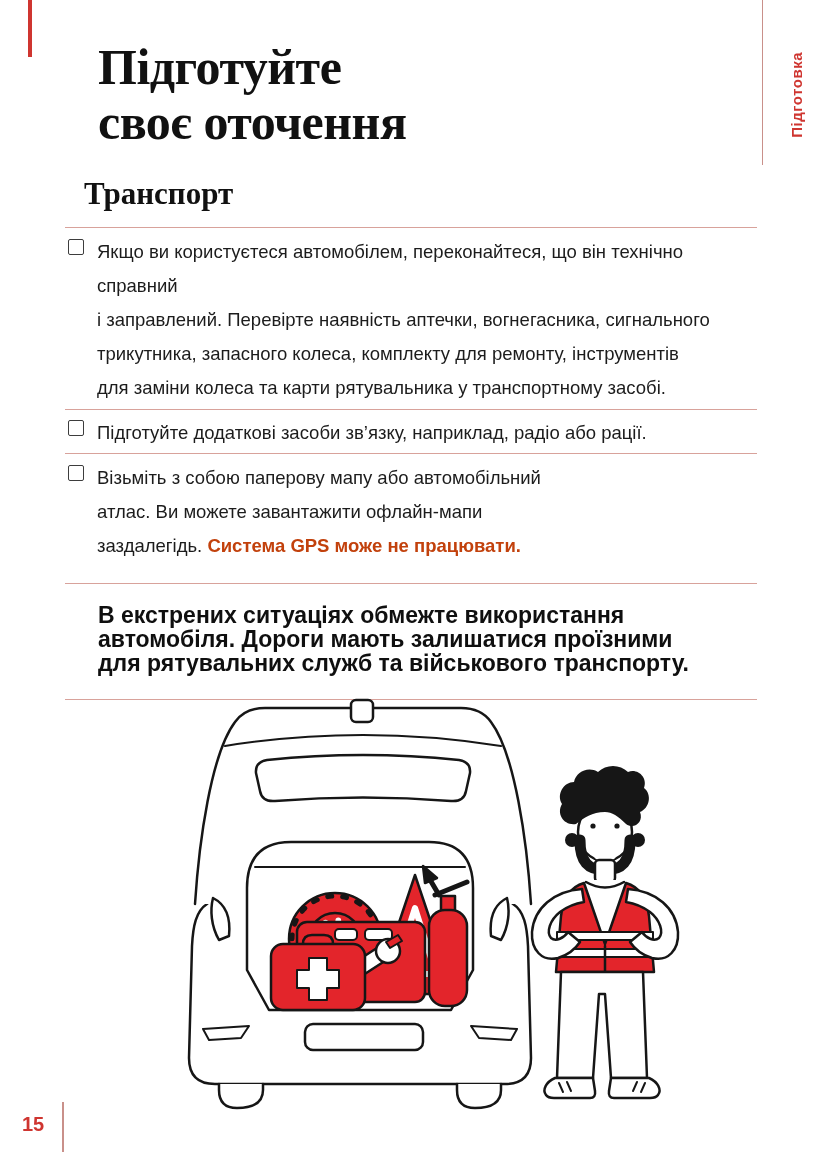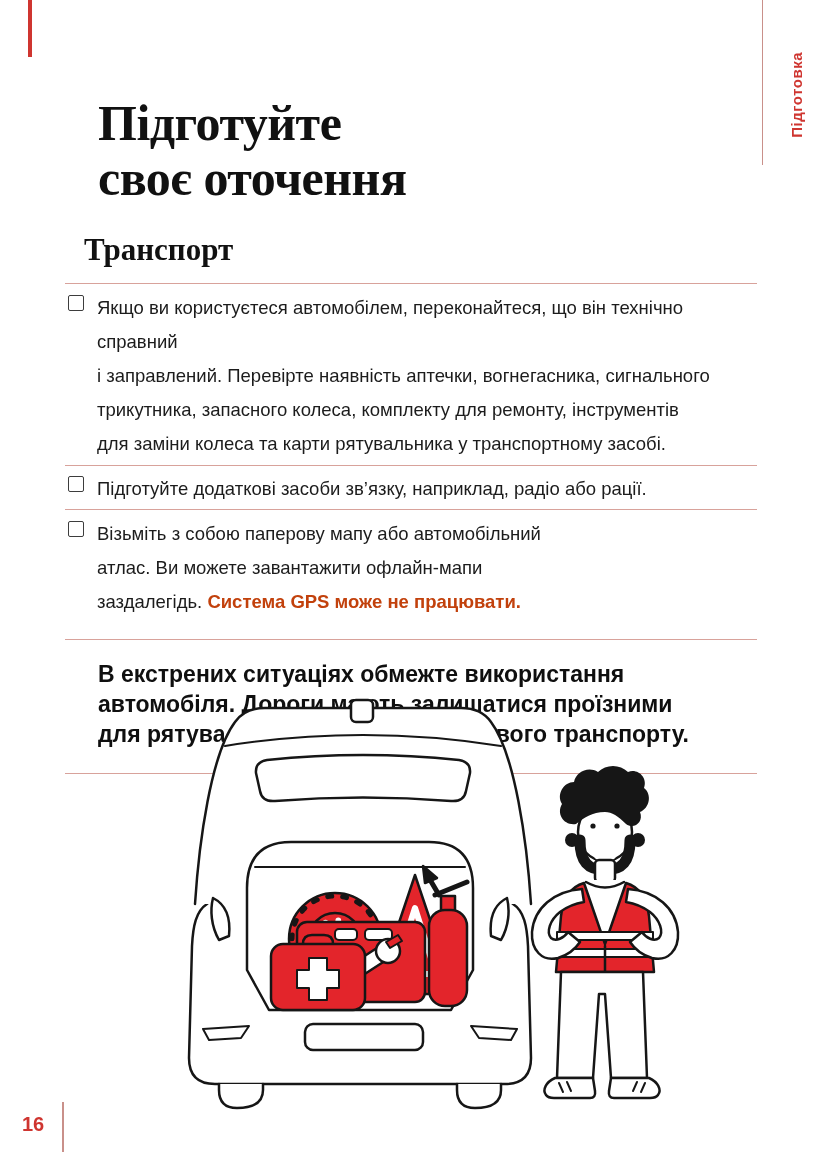--- a/index.html
+++ b/index.html
@@ -19,21 +19,21 @@
     writing-mode:vertical-rl; transform:rotate(180deg);
     font-size:15px; font-weight:bold; letter-spacing:.5px;
     color:#cf3530;
   }
   .footer-line   { position:absolute; left:62px; top:1102px; width:1.5px; height:50px; background:#c9908a; }
   .footer-number { position:absolute; left:22px; top:1113px; font-size:20px; font-weight:bold; color:#cf3530; }
 
   
   .content { position:absolute; left:65px; top:0; width:692px; }
   .page-title {
-    margin:96px 0 0 33px;
+    margin:40px 0 0 33px;
     font-family:"Liberation Serif", serif;
     font-weight:bold; font-size:50px; line-height:55px;
     letter-spacing:-0.5px; color:#111;
     white-space:pre-line;
   }
   .section-heading {
     margin:26px 0 15px 19px;
     font-family:"Liberation Serif", serif;
     font-weight:bold; font-size:31px; color:#111;
   }
@@ -48,21 +48,21 @@
   .item-text {
     margin-left:13px;
     font-size:18.5px; line-height:34px; color:#1c1c1c;
     white-space:pre-line;
   }
   .item-text b { color:#c2410c; }
 
   .callout-wrap { margin-top:16px; }
   .callout-text {
     margin:19px 0 24px 33px;
-    font-size:23px; line-height:30px; font-weight:bold; color:#0f0f0f;
+    font-size:23px; line-height:24px; font-weight:bold; color:#0f0f0f;
     white-space:pre-line;
   }
 
   .illustration { position:absolute; left:185px; top:692px; width:500px; height:420px; }
 </style>
 </head>
 <body>
 
 <div class="corner-line-top"></div>
 <div class="side-tab-line"></div>
@@ -204,13 +204,13 @@
     <path d="M 376 280 L 372 386 L 408 386 L 414 302 L 420 302 L 426 386 L 462 386 L 458 280 Z" fill="#fff"></path>
 
     <path d="M 370 386 C 361 390 357 398 361 403 Q 363 406 369 406 L 405 406 Q 411 406 410 399 L 408 386 Z" fill="#fff"></path>
     <path d="M 374 391 L 378 400 M 382 390 L 386 399" stroke-width="2"></path>
     <path d="M 464 386 C 473 390 477 398 473 403 Q 471 406 465 406 L 429 406 Q 423 406 424 399 L 426 386 Z" fill="#fff"></path>
     <path d="M 460 391 L 456 400 M 452 390 L 448 399" stroke-width="2"></path>
   </g>
 </svg>
 
 <div class="footer-line"></div>
-<div class="footer-number">16</div>
+<div class="footer-number">15</div>
 
 </body></html>

